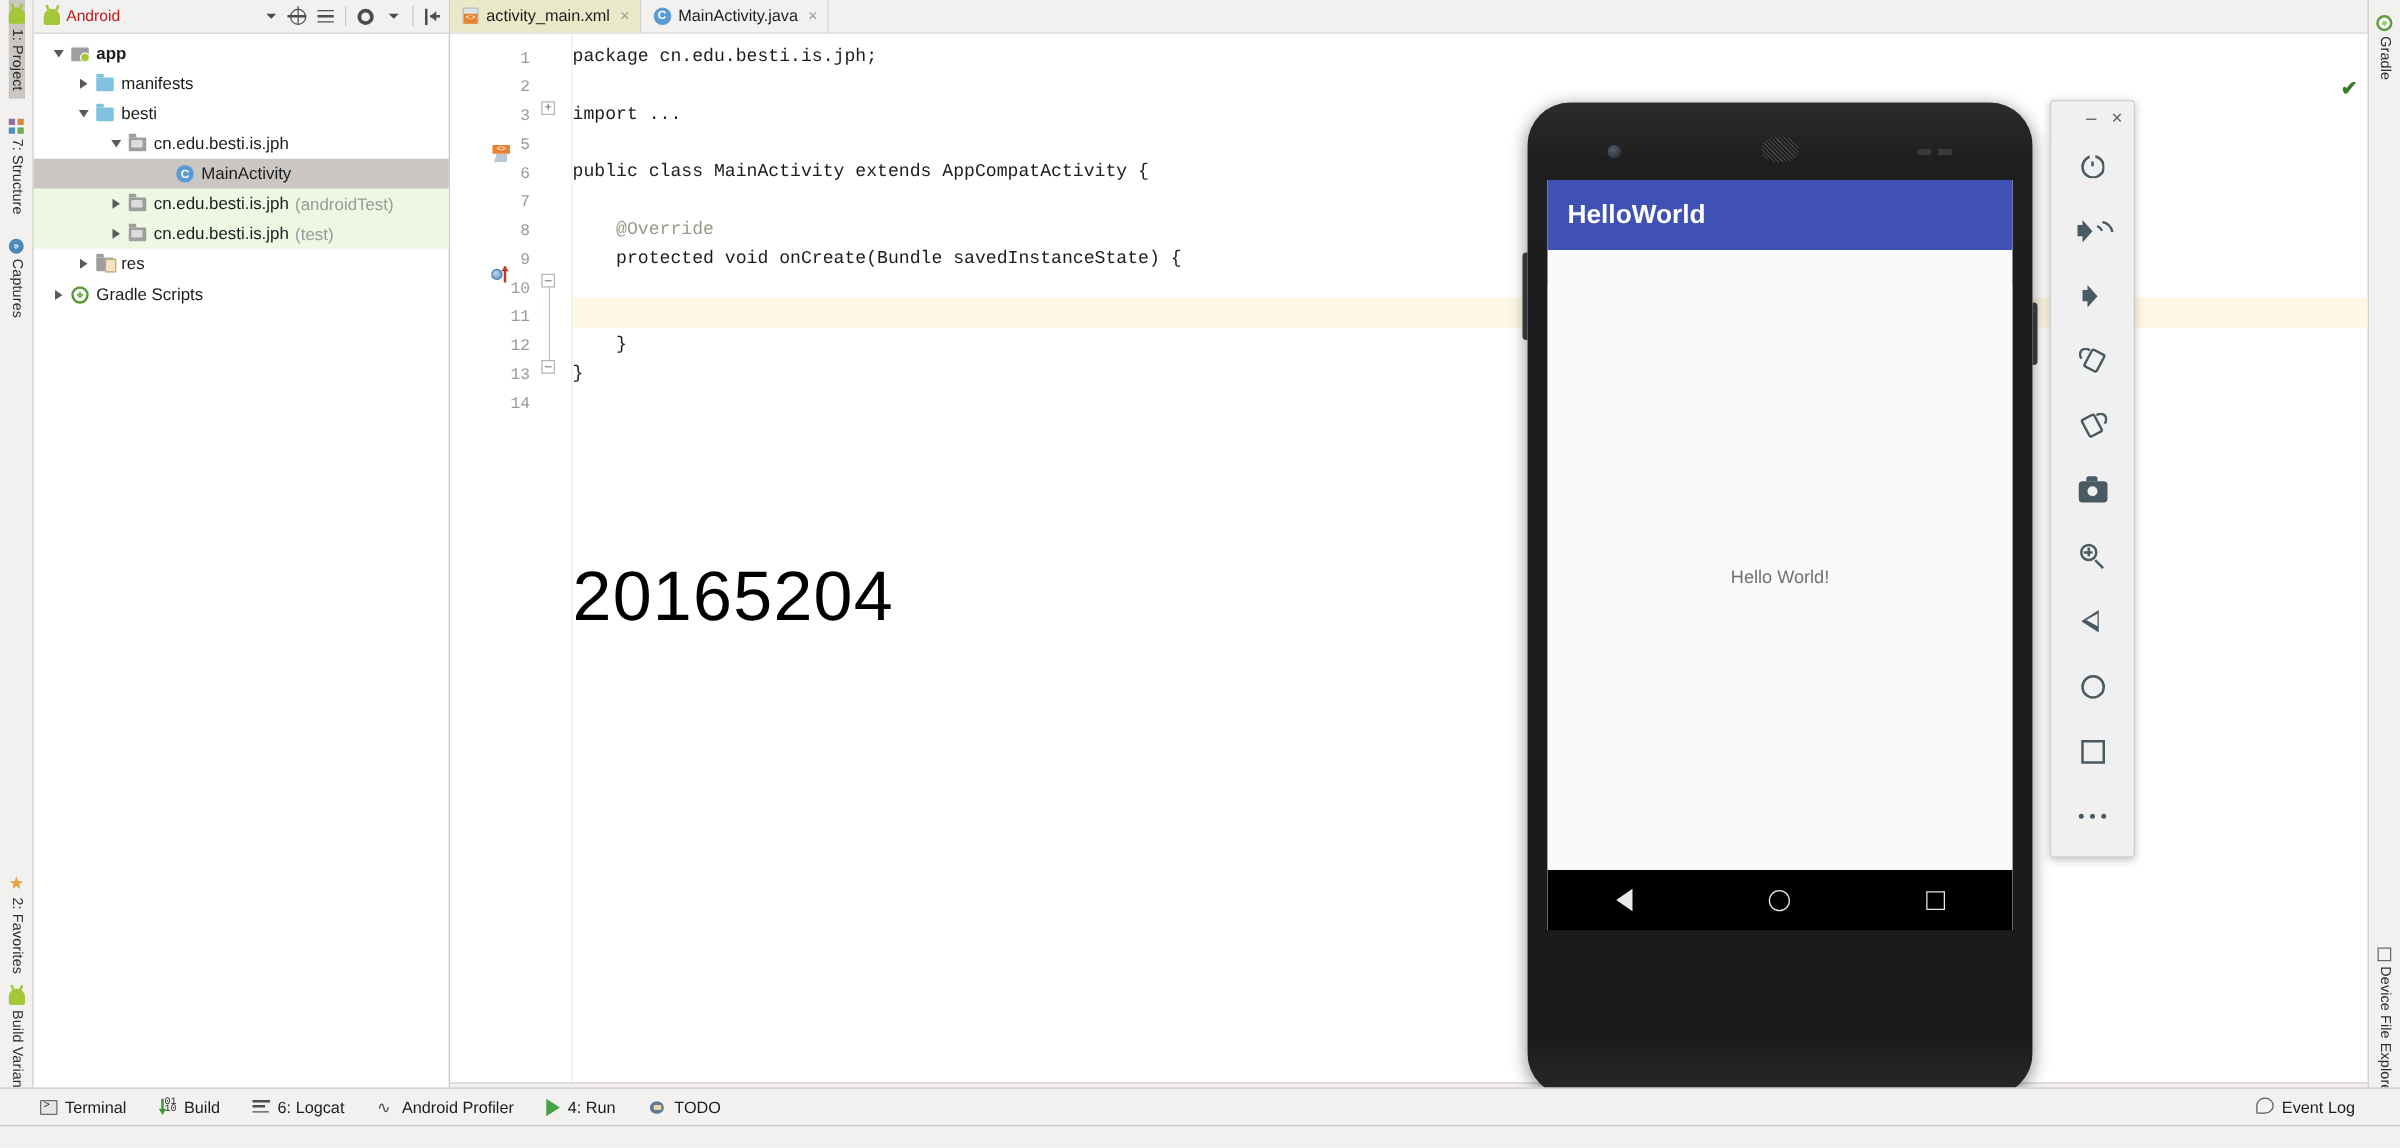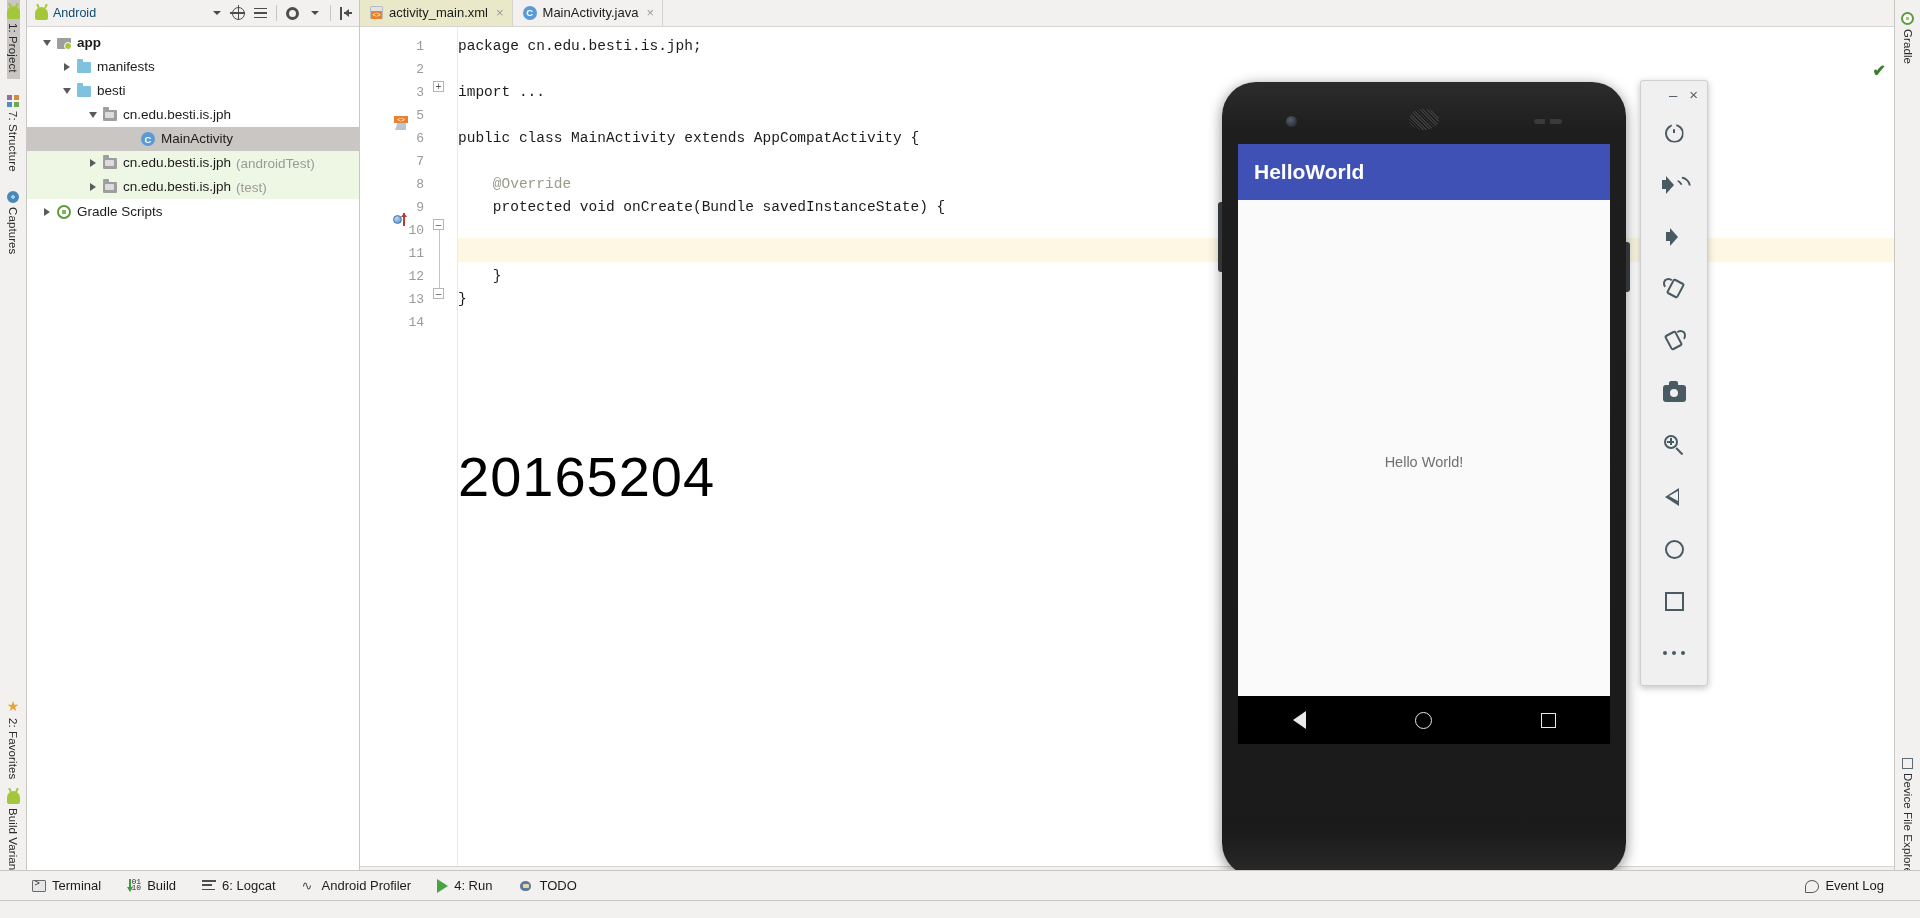--- a/index.html
+++ b/index.html
@@ -58,21 +58,21 @@
 
   
   .project-panel{
     position:absolute; left:27px; top:0; width:333px; height:900px;
     background:#ffffff; border-right:1px solid #c9c6c3;
   }
   .panel-head{
     height:27px; background:#f2f1f0; border-bottom:1px solid #d6d3d0;
     display:flex; align-items:center; padding:0 4px; gap:5px;
   }
-  .panel-title{ font-size:12.5px; color:#0c4a6e; }
+  .panel-title{ font-size:12.5px; color:#b91c1c; }
   .ph-sep{ width:1px;height:16px;background:#c9c6c3;margin:0 2px; }
   .ph-btn{ width:17px;height:17px;display:flex;align-items:center;justify-content:center;cursor:default; }
   .caret{ width:0;height:0;border-left:4px solid transparent;border-right:4px solid transparent;border-top:4.5px solid #4a4a4a; }
 
   .ic-target{ width:13px;height:13px;border:1.6px solid #4d4d4d;border-radius:50%;position:relative;}
   .ic-target:before,.ic-target:after{content:"";position:absolute;background:#4d4d4d;}
   .ic-target:before{left:50%;top:-3px;width:1.6px;height:15px;margin-left:-.8px;}
   .ic-target:after{top:50%;left:-3px;height:1.6px;width:15px;margin-top:-.8px;}
 
   .ic-collapse{ width:13px;height:13px;position:relative; }
@@ -267,21 +267,21 @@
   .statusline{
     position:absolute; left:0; right:0; bottom:0; height:18px; background:#f2f1f0;
     border-top:1px solid #c9c6c3;
   }
   .bottombar{
     position:absolute; left:0; right:0; bottom:18px; height:30px; background:#f2f1f0;
     border-top:1px solid #c9c6c3; display:flex; align-items:center; gap:26px; padding-left:32px;
     font-size:13px; color:#1c1c1c;
   }
   .bb-item{ display:flex; align-items:center; gap:6px; cursor:default; }
-  .bb-right{ position:absolute; right:36px; display:flex; align-items:flex-end; gap:6px; }
+  .bb-right{ position:absolute; right:36px; display:flex; align-items:flex-start; gap:6px; }
 
   .ic-term{ width:14px;height:12px;background:#e6e6e6;border:1.4px solid #6b6b6b;border-radius:1px;position:relative; }
   .ic-term:after{ content:">";position:absolute;left:1.5px;top:-2px;font-size:9px;color:#2b2b2b;font-family:"Liberation Mono",monospace; }
   .ic-build{ width:14px;height:14px;position:relative;color:#2c8a2c;font-size:8px;font-family:"Liberation Mono",monospace; }
   .ic-build:before{ content:"";position:absolute;left:2px;top:0;width:2px;height:10px;background:#3a9b3a; }
   .ic-build:after{ content:"";position:absolute;left:0;top:8px;width:0;height:0;
      border-left:3px solid transparent;border-right:3px solid transparent;border-top:5px solid #3a9b3a; }
   .ic-build em{ position:absolute;right:0;top:0;font-style:normal;line-height:6px;color:#2b2b2b; }
   .ic-logcat{ width:14px;height:11px;position:relative; }
   .ic-logcat i{ position:absolute;left:0;height:1.8px;background:#4d4d4d; }
@@ -435,20 +435,29 @@
         <span class="arrow">
             <i></i>
           </span>
         <span class="ico">
             <span class="f-gray"></span>
           </span>
         <span class="lbl">cn.edu.besti.is.jph</span>
         <span class="sub">(test)</span>
       </div>
 
+      <div class="node" style="padding-left:32px">
+        <span class="arrow">
+            <i></i>
+          </span>
+        <span class="ico">
+            <span class="f-res"></span>
+          </span>
+        <span class="lbl">res</span>
+      </div>
 
       <div class="node" style="padding-left:12px;margin-top:1px">
         <span class="arrow">
             <i></i>
           </span>
         <span class="ico">
             <span class="grd-ico"></span>
           </span>
         <span class="lbl">Gradle Scripts</span>
       </div>

